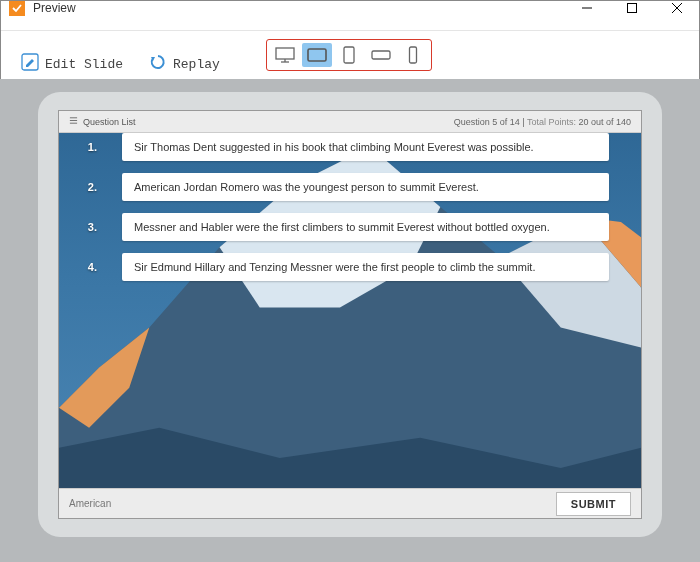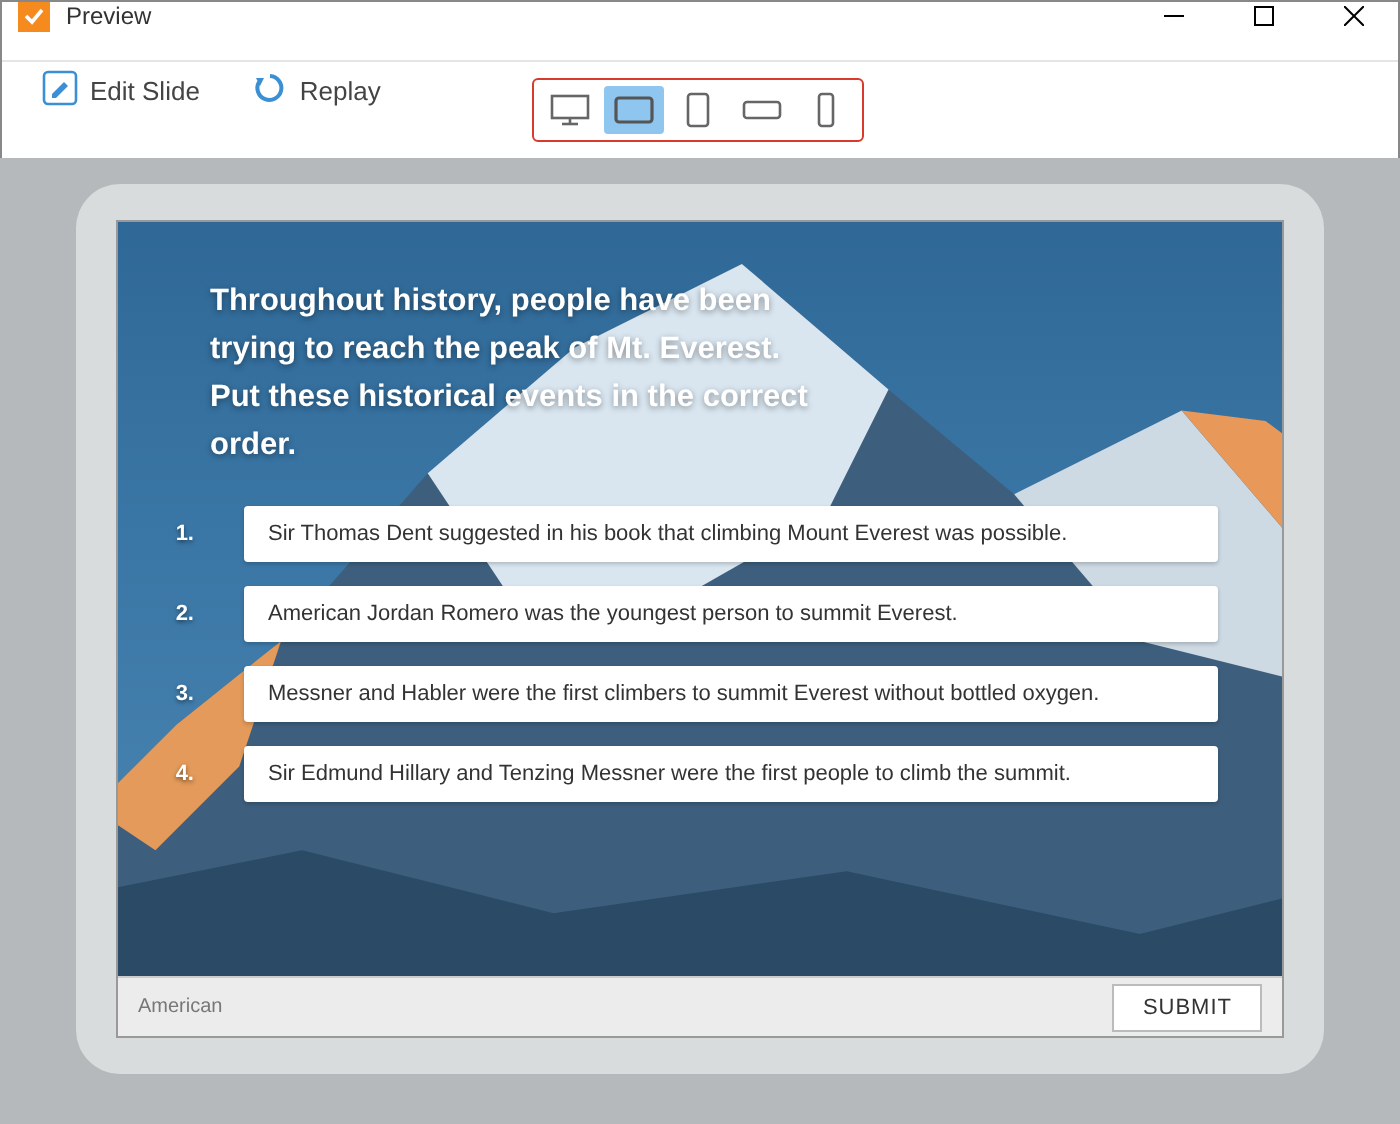--- a/index.html
+++ b/index.html
@@ -33,24 +33,25 @@
     width: 45px; height: 100%;
     display: flex; align-items: center; justify-content: center;
     cursor: pointer;
   }
   .win-btn svg { width: 10px; height: 10px; }
 
   
   .toolbar {
     height: 48px;
     display: flex;
-    align-items: flex-start;
+    align-items: flex-end;
     padding: 0 14px;
     background: #fff;
     position: relative;
+    font-family: Liberation Mono, monospace;
   }
   .tool-btn {
     display: flex; align-items: center;
     gap: 6px;
     padding: 4px 6px;
     font-size: 13px;
     color: #444;
     cursor: pointer;
     margin-right: 14px;
   }
@@ -180,21 +181,21 @@
   }
   .postpone {
     font-size: 10px;
     color: #777;
     cursor: pointer;
   }
   .submit-btn {
     background: #fff;
     border: 1px solid #bbb;
     font-size: 11px;
-    font-weight: 400;
+    font-weight: 700;
     letter-spacing: 0.5px;
     color: #333;
     padding: 5px 14px;
     cursor: pointer;
   }
 </style>
 </head>
 <body>
 
 <div class="titlebar">
@@ -272,34 +273,50 @@
           <rect x="1.5" y="1" width="7" height="16" rx="1.5" stroke-width="1.3"></rect>
         </svg>
     </div>
   </div>
 </div>
 
 <div class="stage">
   <div class="device-frame">
     <div class="slide-wrap">
 
+      <div class="slide-header">
+        <div class="qlist">
+          <span>
+            <svg viewBox="0 0 10 10">
+                <line x1="1" y1="2" x2="9" y2="2" stroke="#666"></line>
+                <line x1="1" y1="5" x2="9" y2="5" stroke="#666"></line>
+                <line x1="1" y1="8" x2="9" y2="8" stroke="#666"></line>
+              </svg>
+          </span>
+          <span>Question List</span>
+        </div>
+        <div class="slide-meta">
+          <span>Question 5 of 14</span>
+          <span>   |   </span>
+          <span class="points-label">Total Points: </span><span>20 out of 140</span>
+        </div>
+      </div>
 
       <div class="slide-body">
         <div class="mtn">
           <svg viewBox="0 0 580 360" preserveAspectRatio="xMidYMax slice">
             <polygon points="0,360 0,280 40,240 90,200 160,120 230,60 310,20 380,80 440,130 520,90 580,160 580,360" fill="#3d5f7d"></polygon>
             <polygon points="160,120 230,60 310,20 380,80 350,140 280,180 200,180" fill="#d9e6f0"></polygon>
             <polygon points="440,130 520,90 580,160 580,220 500,200" fill="#cdd9e3"></polygon>
             <polygon points="0,280 40,240 90,200 70,260 30,300" fill="#e39a5a"></polygon>
             <polygon points="520,90 580,160 580,110 560,95" fill="#e8995a"></polygon>
             <polygon points="0,360 0,320 100,300 220,330 360,310 500,340 580,320 580,360" fill="#2a4a66"></polygon>
           </svg>
         </div>
 
-        <div class="question-text">Throughout history, people have been trying to reach the peak of Mt. Everest. Put these historical events in the correct order.</div>
 
         <div class="answers">
           <div class="answer-row">
             <div class="answer-num">1.</div>
             <div class="answer-box">Sir Thomas Dent suggested in his book that climbing Mount Everest was possible.</div>
           </div>
           <div class="answer-row">
             <div class="answer-num">2.</div>
             <div class="answer-box">American Jordan Romero was the youngest person to summit Everest.</div>
           </div>

